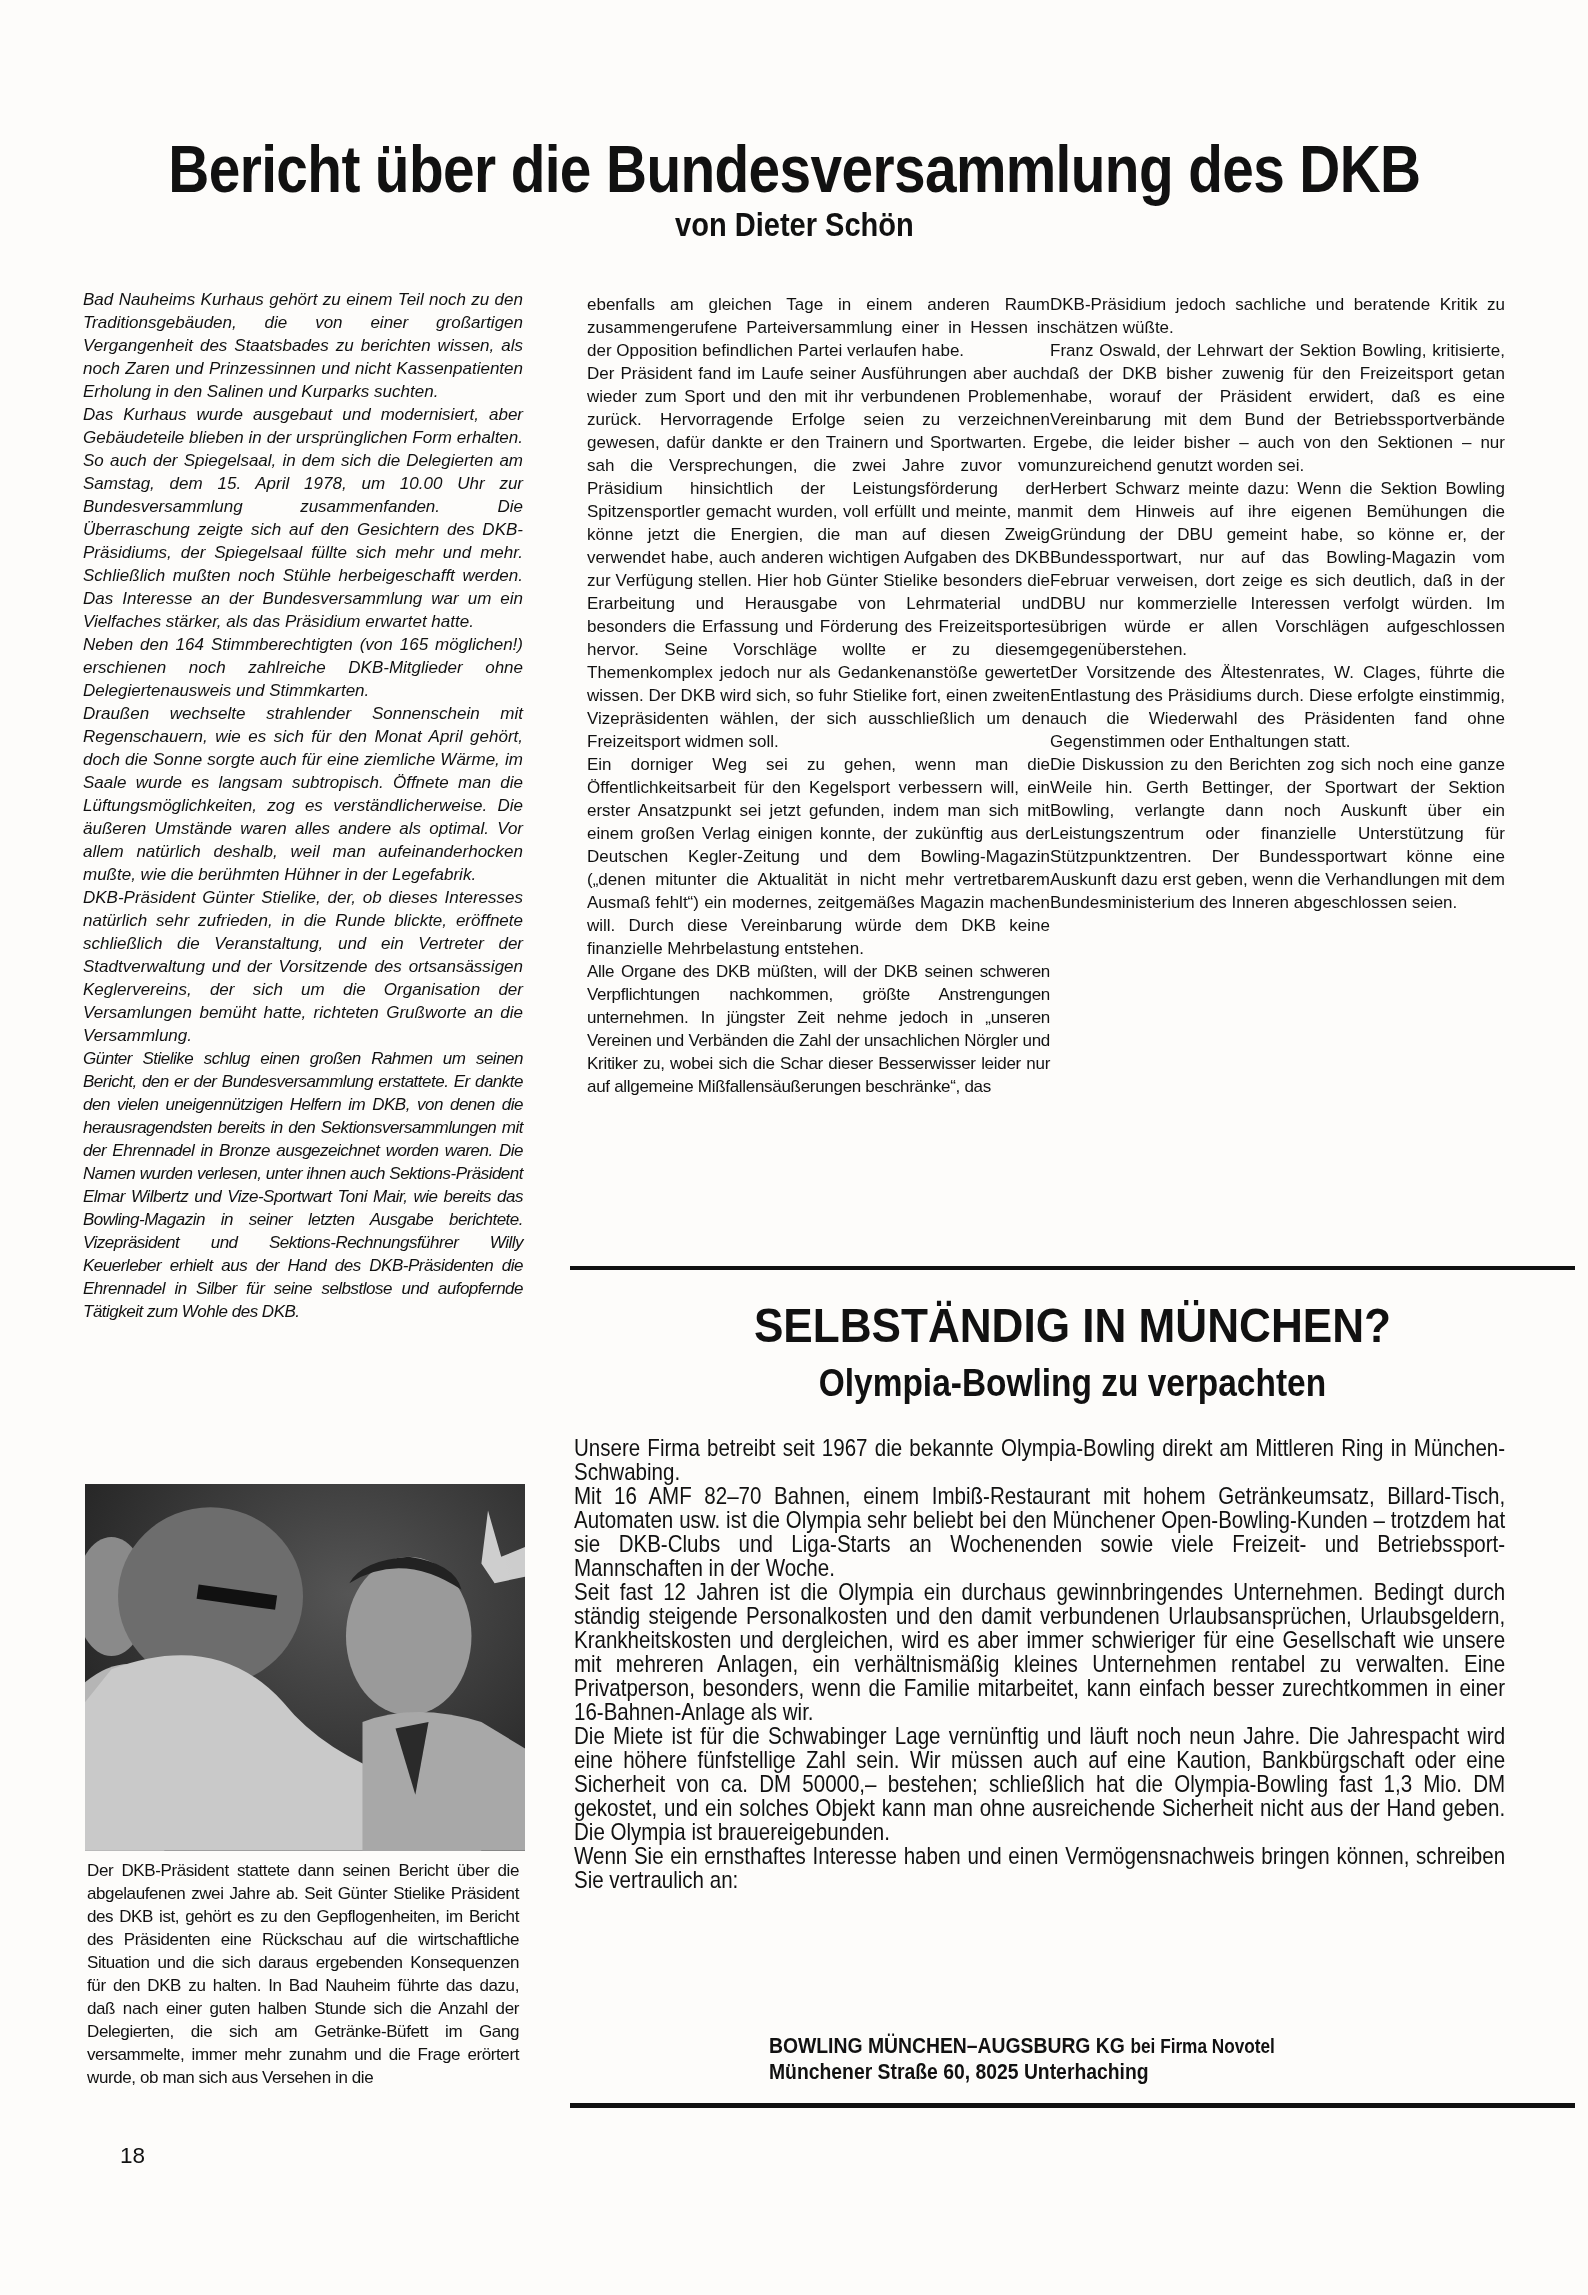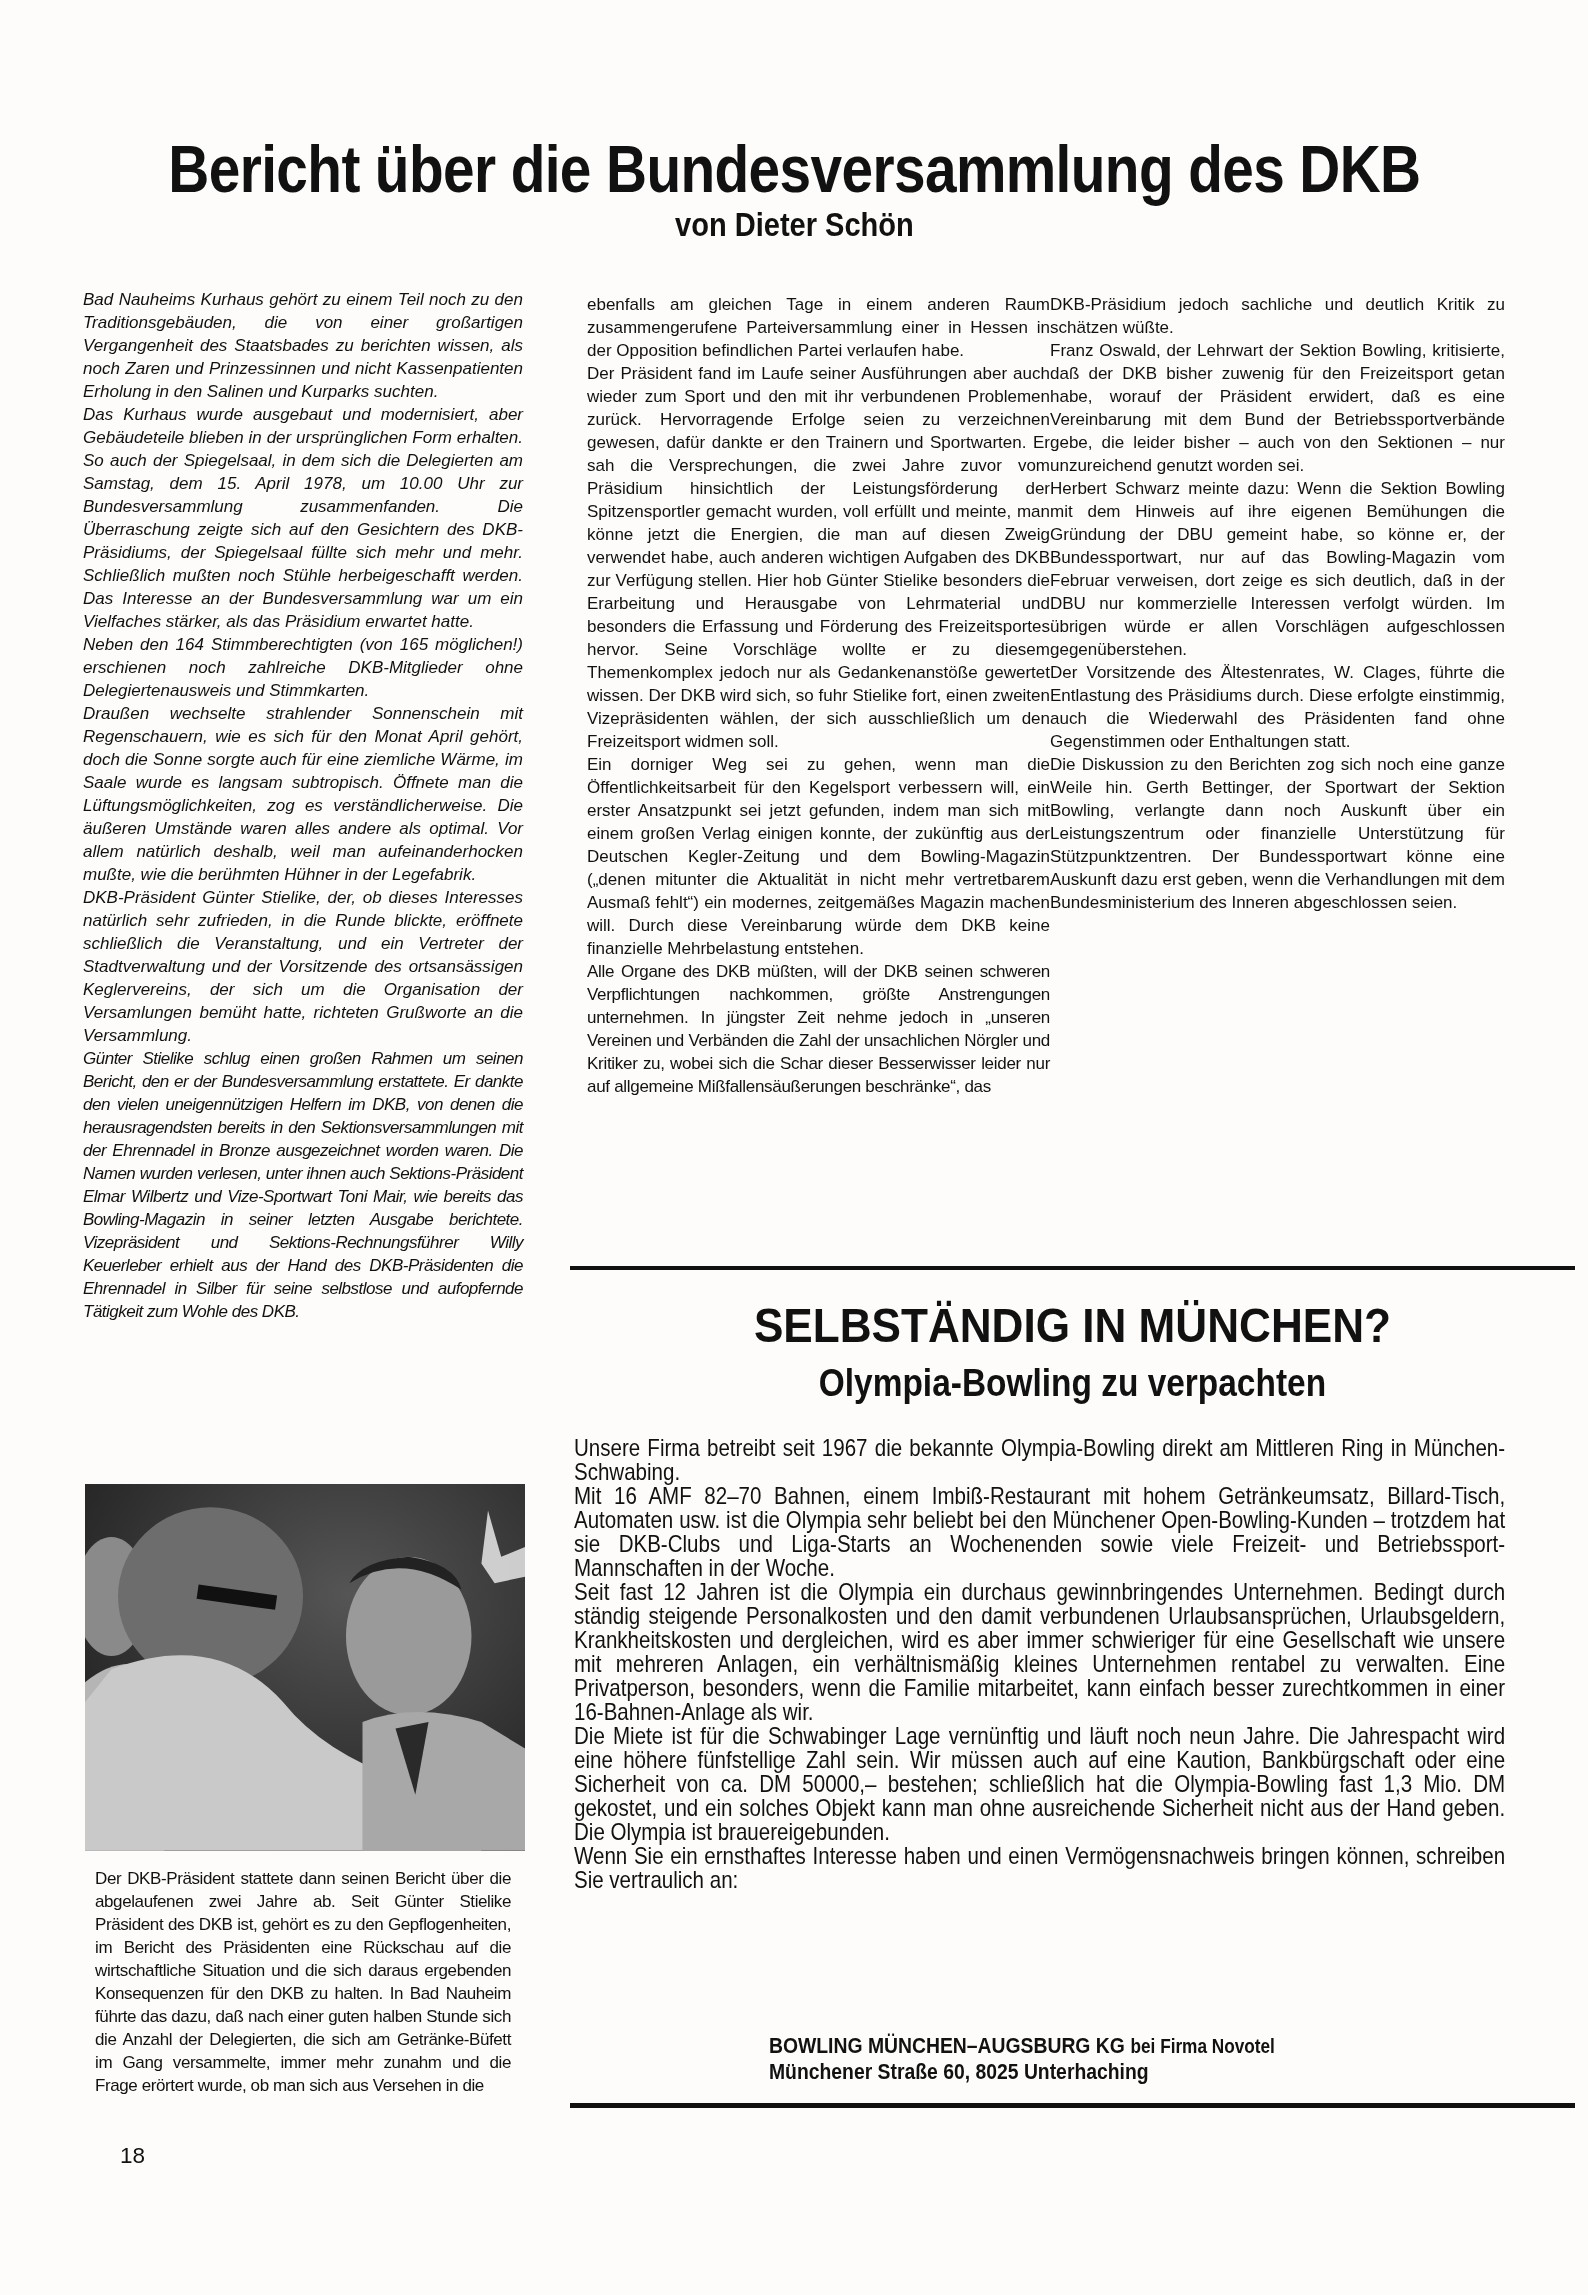--- a/index.html
+++ b/index.html
@@ -25,21 +25,21 @@
   .col p { margin: 0; }
   .col1 { left: 83px; top: 288px; width: 440px; font-style: italic; }
   .col2 { left: 567px; top: 293px; width: 463px; margin-left: 20px; }
   .col3 { left: 1050px; top: 293px; width: 455px; }
   .photo {
     position: absolute; left: 85px; top: 1484px; width: 440px; height: 367px;
     background: #3a3a3a; overflow: hidden;
   }
   .caption { position: absolute; left: 83px; top: 1855px; width: 440px;
     font-size: 17px; line-height: 23px; text-align: justify; letter-spacing: -0.4px; }
-  .caption p { margin: 12px; }
+  .caption p { margin: 4px; }
   .page-num { position: absolute; left: 82px; top: 2143px; font-size: 22.5px; margin-left: 38px; }
   .rule { position: absolute; background: #111; height: 4px; }
   .rule-top { left: 570px; top: 1266px; width: 1005px; }
   .rule-bottom { left: 570px; top: 2103px; width: 1005px; height: 4.6px; }
   .ad-title {
     position: absolute; left: 570px; width: 1005px; top: 1297px;
     text-align: center; font-weight: bold; font-size: 49px; line-height: 56px;
     transform: scaleX(0.9); transform-origin: 502px 0;
   }
   .ad-sub {
@@ -104,21 +104,21 @@
 <div class="page-num">18</div>
 
 <div class="col col2">
   <p>ebenfalls am gleichen Tage in einem anderen Raum zusammengerufene Parteiversammlung einer in Hessen in der Opposition befindlichen Partei verlaufen habe.</p>
   <p>Der Präsident fand im Laufe seiner Ausführungen aber auch wieder zum Sport und den mit ihr verbundenen Problemen zurück. Hervorragende Erfolge seien zu verzeichnen gewesen, dafür dankte er den Trainern und Sportwarten. Er sah die Versprechungen, die zwei Jahre zuvor vom Präsidium hinsichtlich der Leistungsförderung der Spitzensportler gemacht wurden, voll erfüllt und meinte, man könne jetzt die Energien, die man auf diesen Zweig verwendet habe, auch anderen wichtigen Aufgaben des DKB zur Verfügung stellen. Hier hob Günter Stielike besonders die Erarbeitung und Herausgabe von Lehrmaterial und besonders die Erfassung und Förderung des Freizeitsportes hervor. Seine Vorschläge wollte er zu diesem Themenkomplex jedoch nur als Gedankenanstöße gewertet wissen. Der DKB wird sich, so fuhr Stielike fort, einen zweiten Vizepräsidenten wählen, der sich ausschließlich um den Freizeitsport widmen soll.</p>
   <p>Ein dorniger Weg sei zu gehen, wenn man die Öffentlichkeitsarbeit für den Kegelsport verbessern will, ein erster Ansatzpunkt sei jetzt gefunden, indem man sich mit einem großen Verlag einigen konnte, der zukünftig aus der Deutschen Kegler-Zeitung und dem Bowling-Magazin („denen mitunter die Aktualität in nicht mehr vertretbarem Ausmaß fehlt“) ein modernes, zeitgemäßes Magazin machen will. Durch diese Vereinbarung würde dem DKB keine finanzielle Mehrbelastung entstehen.</p>
   <p style="letter-spacing:-0.3px">Alle Organe des DKB müßten, will der DKB seinen schweren Verpflichtungen nachkommen, größte Anstrengungen unternehmen. In jüngster Zeit nehme jedoch in „unseren Vereinen und Verbänden die Zahl der unsachlichen Nörgler und Kritiker zu, wobei sich die Schar dieser Besserwisser leider nur auf allgemeine Mißfallensäußerungen beschränke“, das</p>
 </div>
 
 <div class="col col3">
-  <p>DKB-Präsidium jedoch sachliche und deutlich Kritik zu schätzen wüßte.</p>
+  <p>DKB-Präsidium jedoch sachliche und beratende Kritik zu schätzen wüßte.</p>
   <p>Franz Oswald, der Lehrwart der Sektion Bowling, kritisierte, daß der DKB bisher zuwenig für den Freizeitsport getan habe, worauf der Präsident erwidert, daß es eine Vereinbarung mit dem Bund der Betriebssportverbände gebe, die leider bisher – auch von den Sektionen – nur unzureichend genutzt worden sei.</p>
   <p>Herbert Schwarz meinte dazu: Wenn die Sektion Bowling mit dem Hinweis auf ihre eigenen Bemühungen die Gründung der DBU gemeint habe, so könne er, der Bundessportwart, nur auf das Bowling-Magazin vom Februar verweisen, dort zeige es sich deutlich, daß in der DBU nur kommerzielle Interessen verfolgt würden. Im übrigen würde er allen Vorschlägen aufgeschlossen gegenüberstehen.</p>
   <p>Der Vorsitzende des Ältestenrates, W. Clages, führte die Entlastung des Präsidiums durch. Diese erfolgte einstimmig, auch die Wiederwahl des Präsidenten fand ohne Gegenstimmen oder Enthaltungen statt.</p>
   <p>Die Diskussion zu den Berichten zog sich noch eine ganze Weile hin. Gerth Bettinger, der Sportwart der Sektion Bowling, verlangte dann noch Auskunft über ein Leistungszentrum oder finanzielle Unterstützung für Stützpunktzentren. Der Bundessportwart könne eine Auskunft dazu erst geben, wenn die Verhandlungen mit dem Bundesministerium des Inneren abgeschlossen seien.</p>
 </div>
 
 <div class="rule rule-top"></div>
 
 <div>
   <div class="ad-title">SELBSTÄNDIG IN MÜNCHEN?</div>

